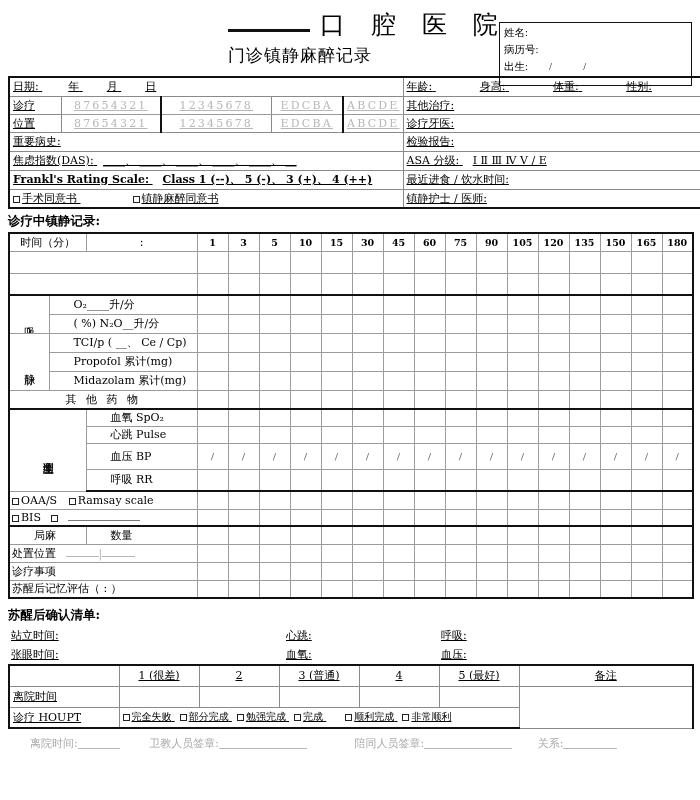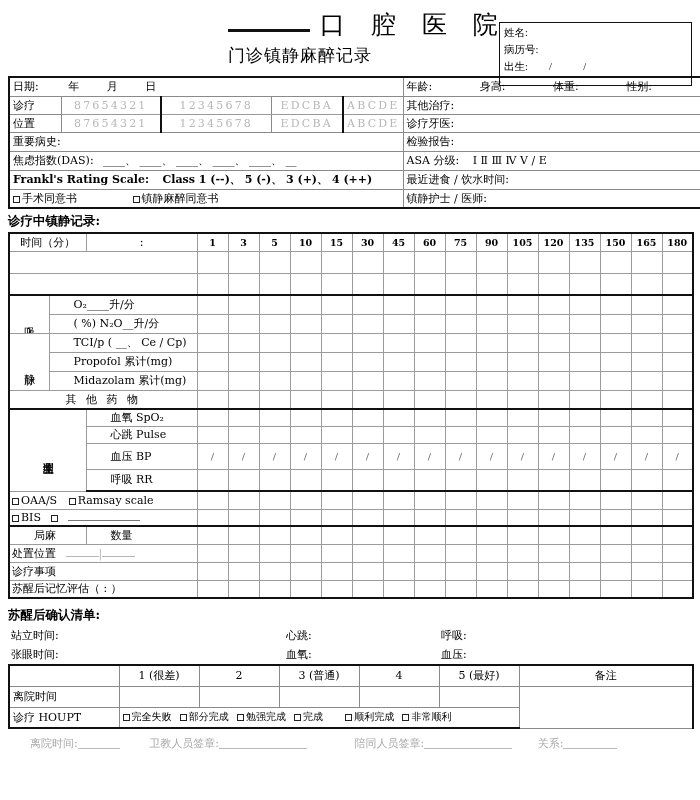--- a/index.html
+++ b/index.html
@@ -65,20 +65,21 @@
     font-size: 11px;
     font-family: "DejaVu Serif", "Liberation Serif", serif;
   }
   table.grid td {
     border: 1px solid #8a8a8a;
     padding: 0 3px;
     height: 18px;
     vertical-align: middle;
     white-space: nowrap;
     overflow: hidden;
+    text-decoration: underline;
   }
   .tb-thick-top { border-top: 2px solid #111 !important; }
   .tb-thick-bot { border-bottom: 2px solid #111 !important; }
   .tb-thick-left { border-left: 2px solid #111 !important; }
   .tb-thick-right { border-right: 2px solid #111 !important; }
   .noborder { border: none !important; }
   .ctr { text-align: center; }
   .sec-title {
     font-size: 12.5px;
     font-weight: bold;

